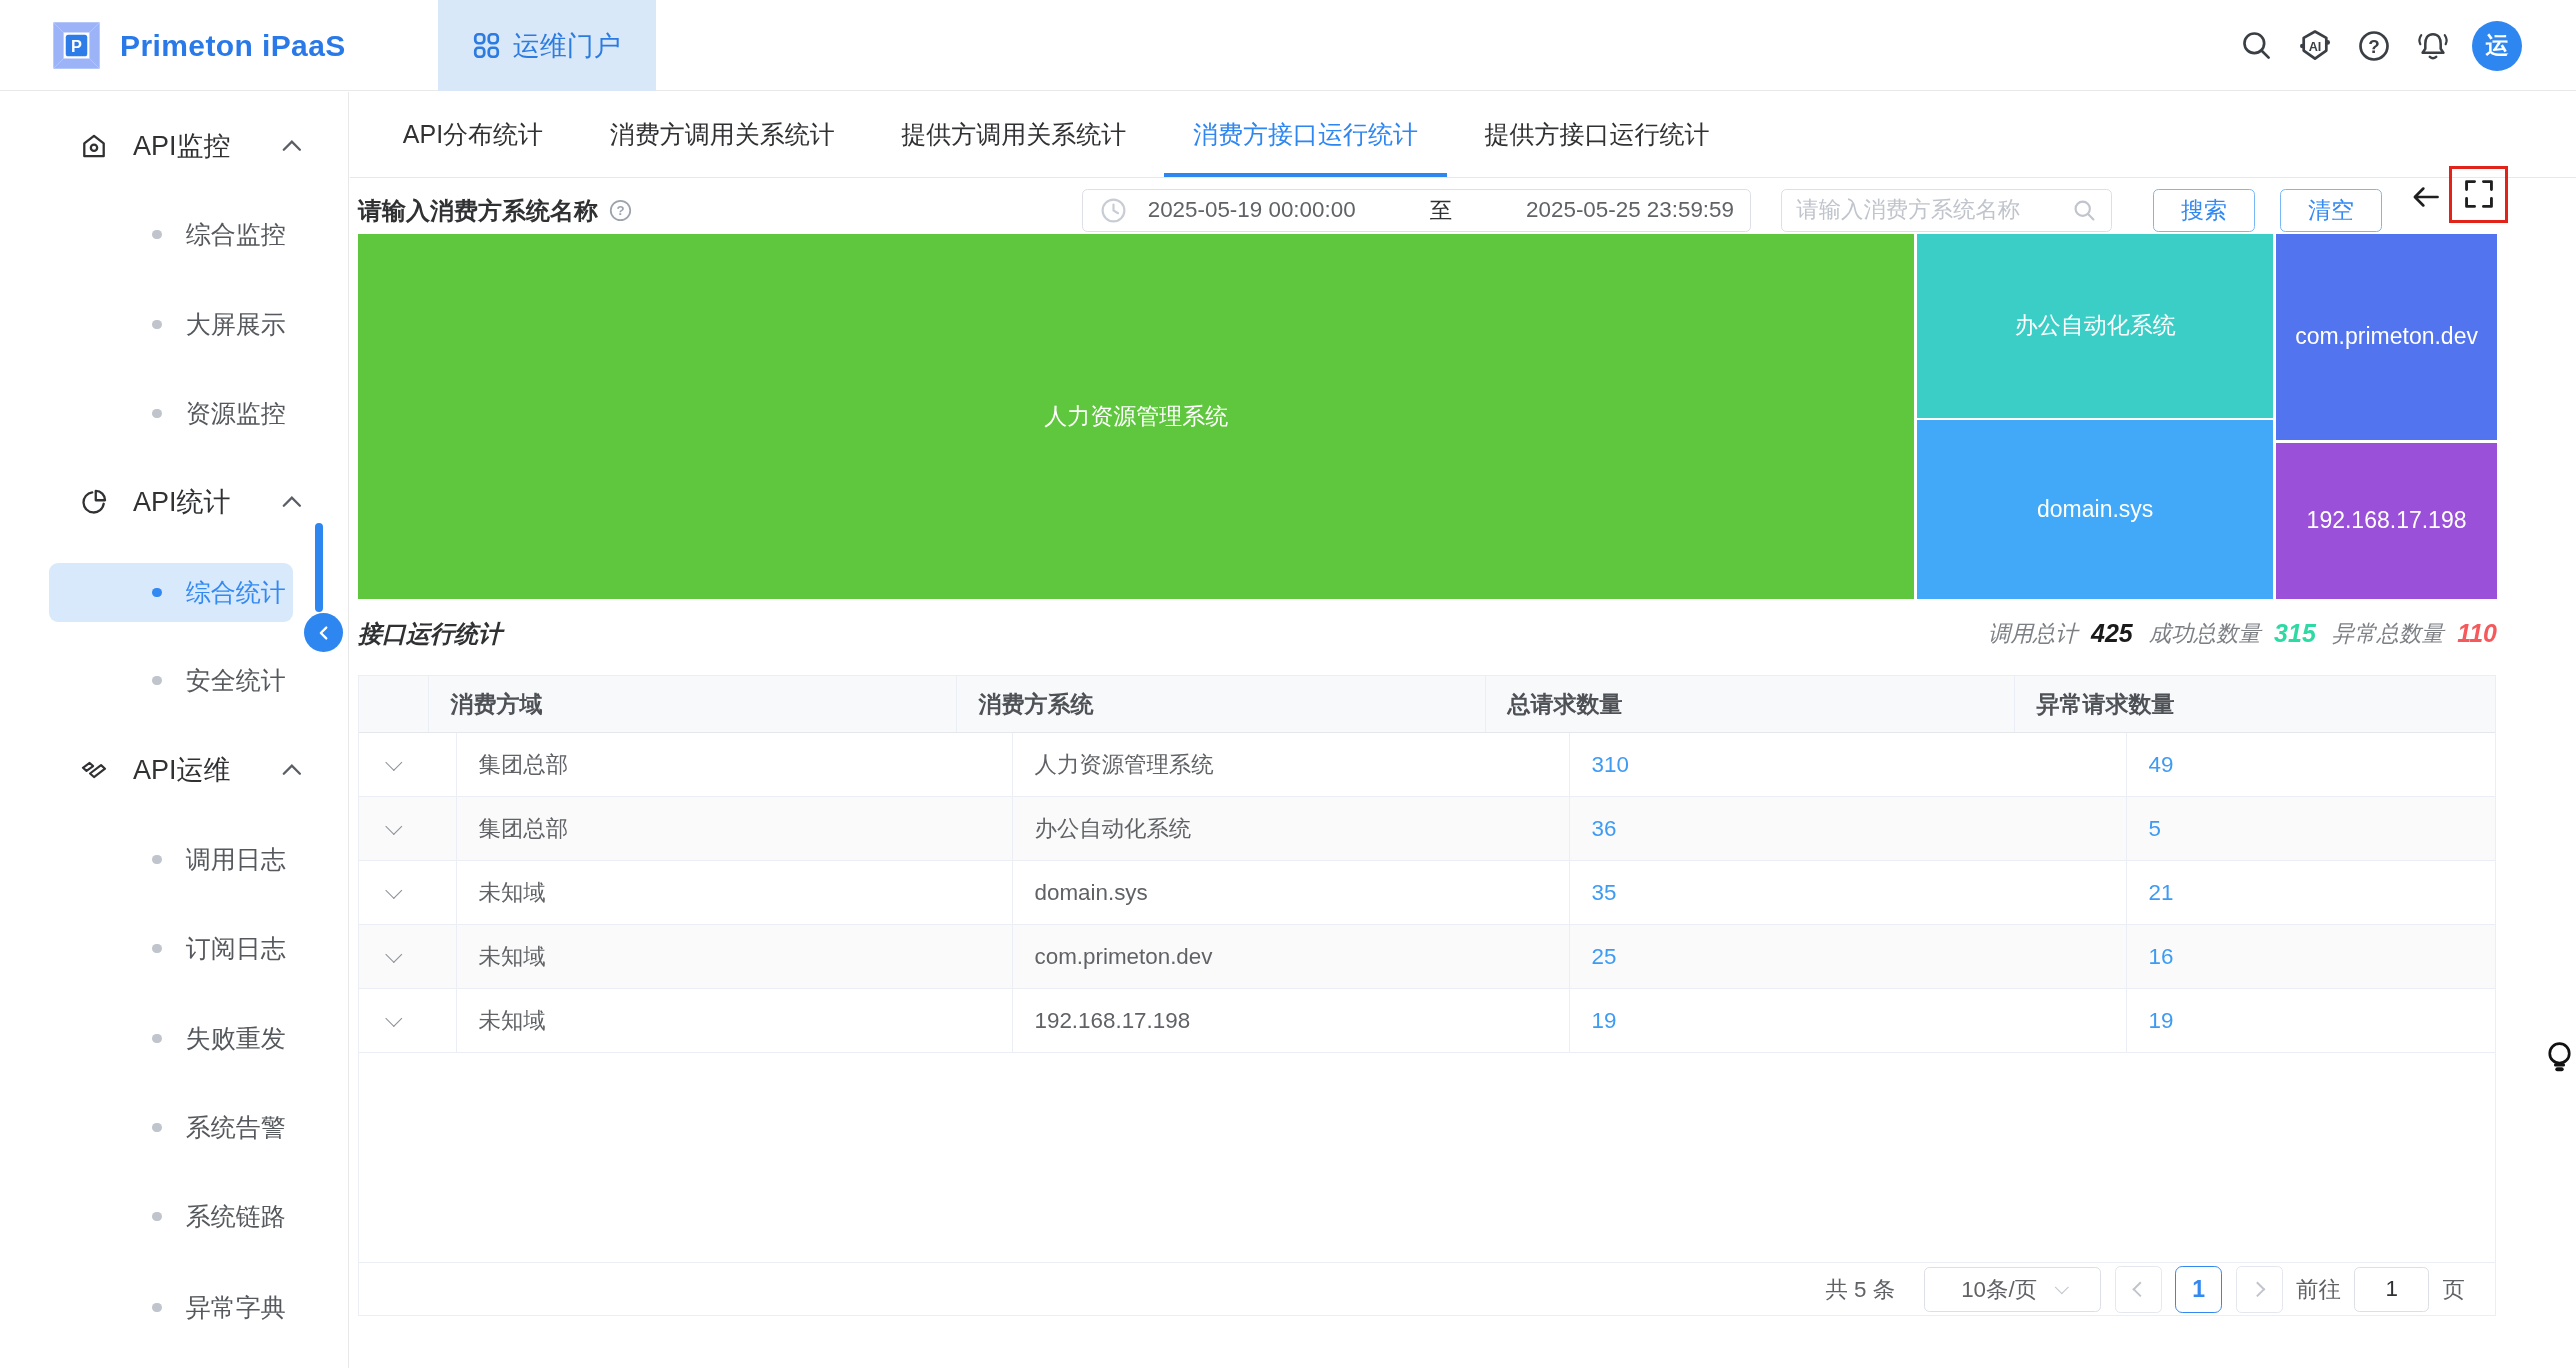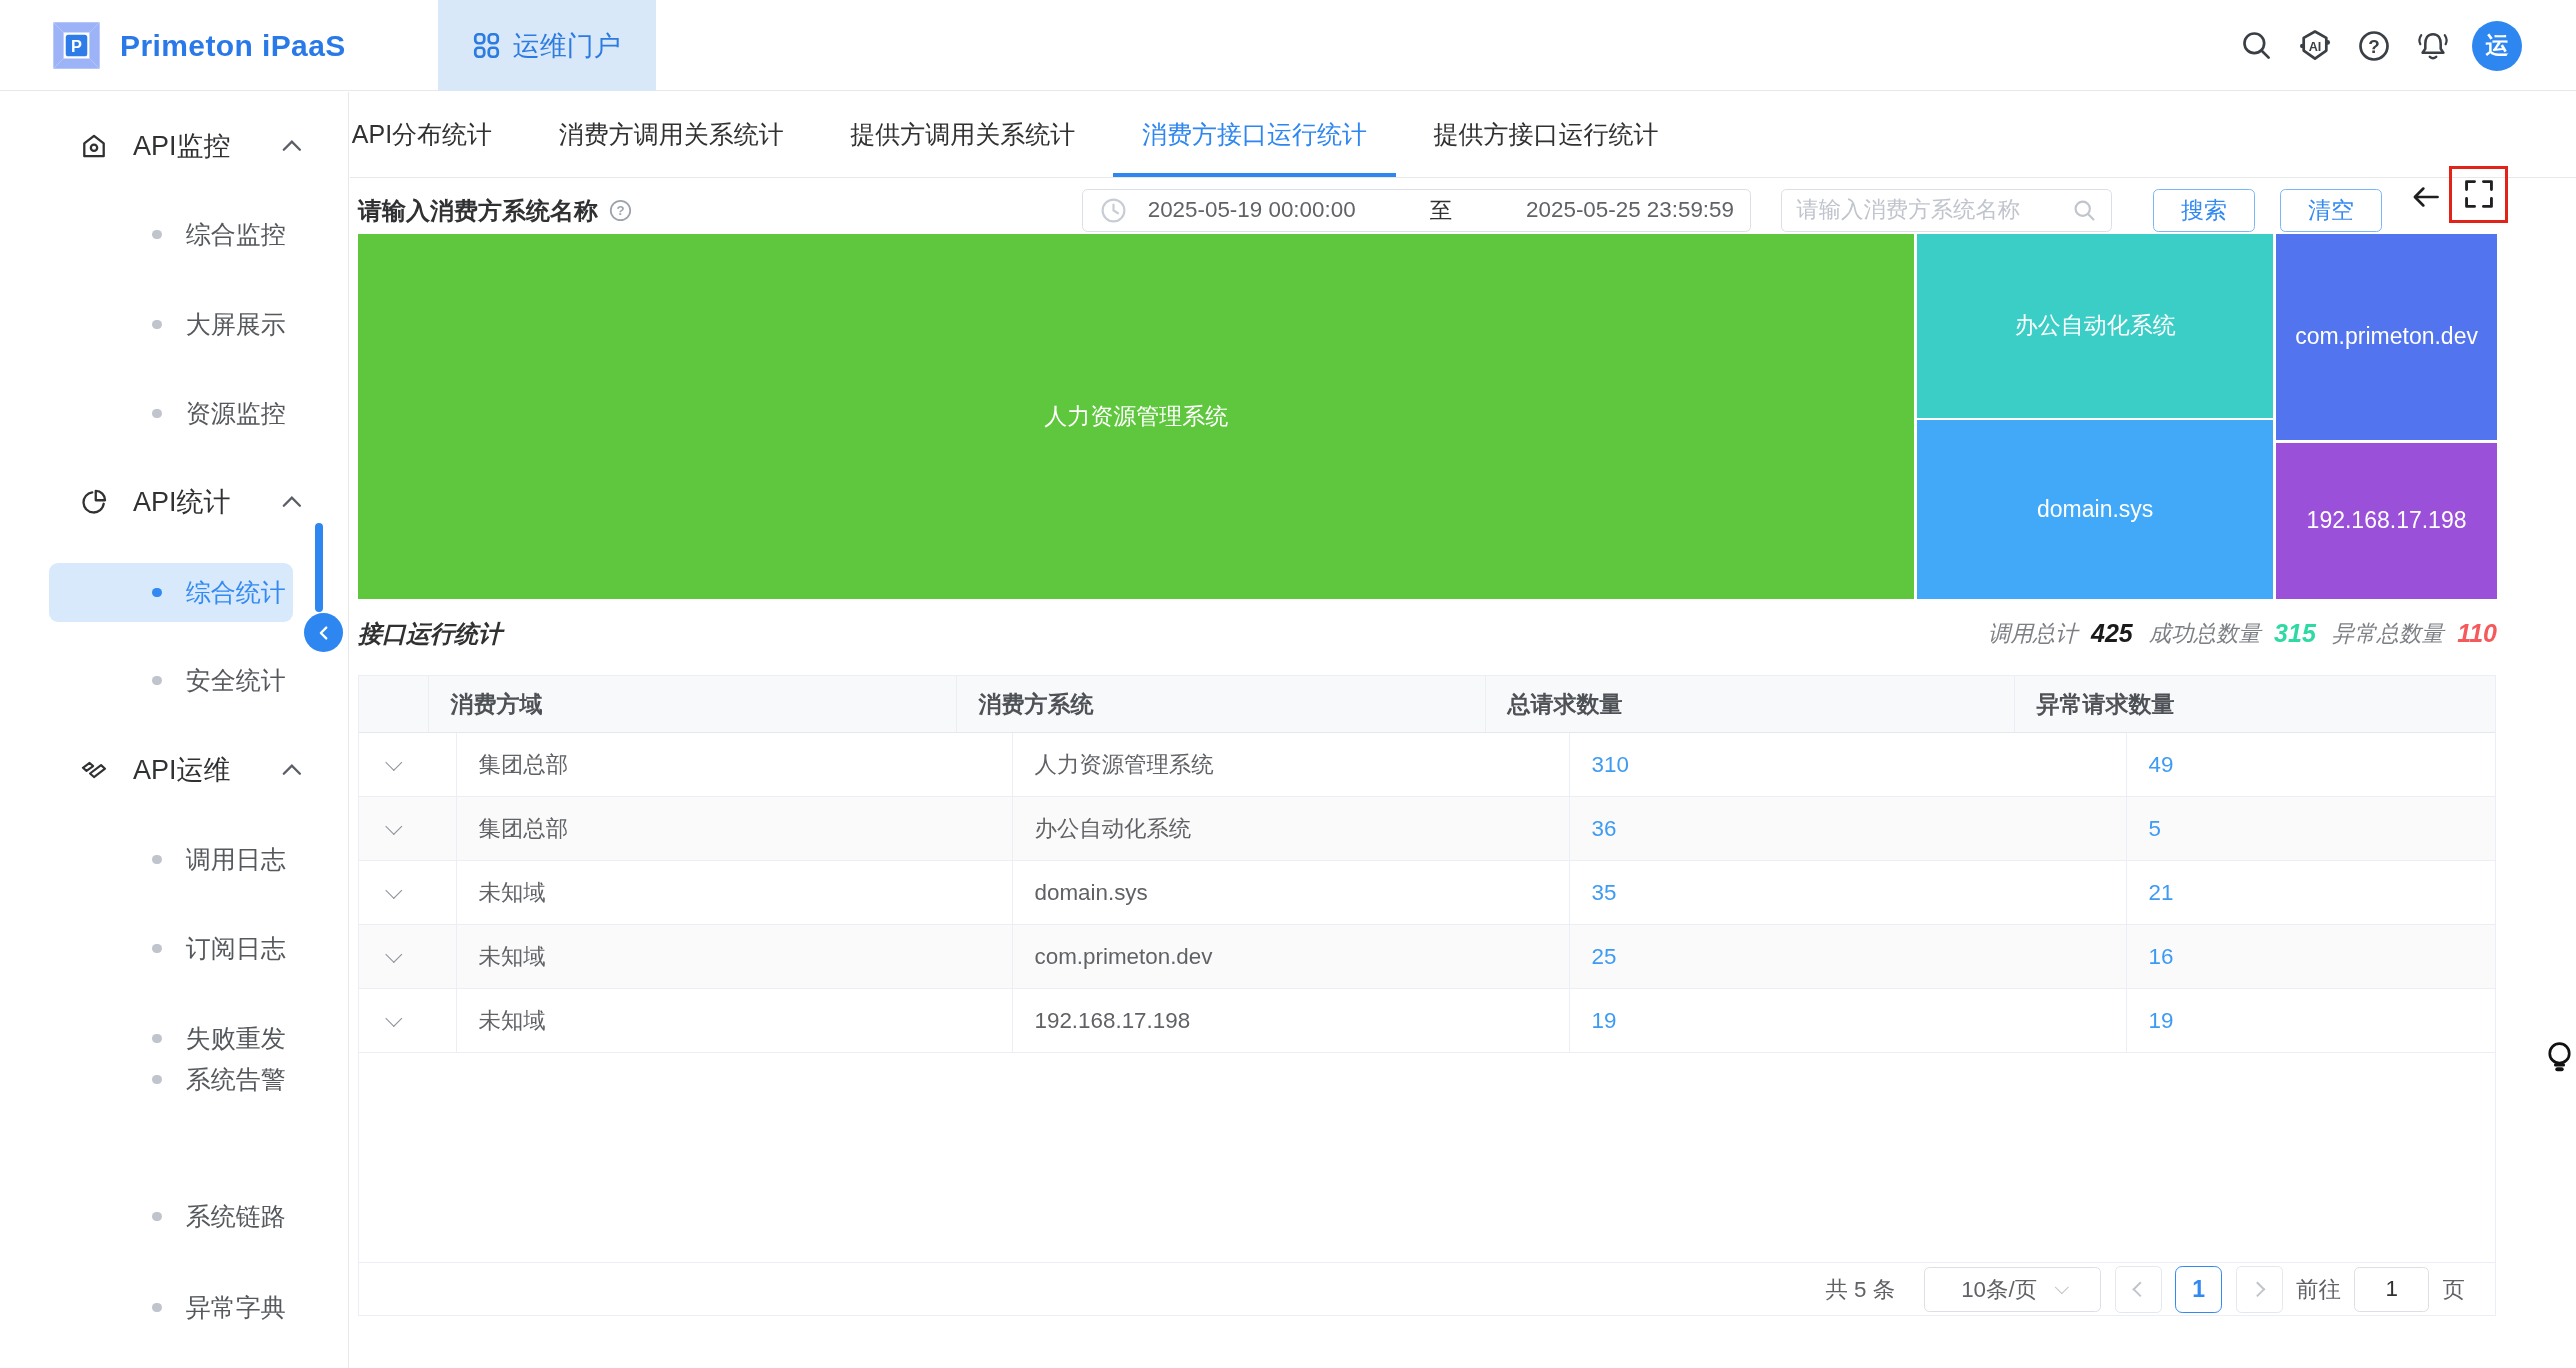--- a/index.html
+++ b/index.html
@@ -29,21 +29,21 @@
   .side-sub .dot { width:9.8px; height:9.8px; border-radius:50%; background:#C0C4CC; margin-right:24px; flex:none; }
   .side-sub .s-label { font-size:25px; color:#55585C; }
   .side-sub.active { background:#D8E9FC; }
   .side-sub.active .dot { background:#3289F2; }
   .side-sub.active .s-label { color:#3289F2; }
   .side-thumb { position:absolute; left:315px; top:431px; width:8px; height:89px; border-radius:4.5px; background:#2E86F0; cursor:pointer; }
   .collapse-btn { position:absolute; left:304px; top:521px; width:39px; height:39px; border-radius:50%; background:#2E86F0; display:flex; align-items:center; justify-content:center; cursor:pointer; z-index:6; }
 
   
   .main { position:absolute; left:350px; top:92px; right:0; bottom:0; background:#fff; }
-  .tabs { position:absolute; left:0; top:0; right:0; height:86px; border-bottom:0.9px solid #E8E8E8; display:flex; align-items:stretch; gap:63px; }
+  .tabs { position:absolute; left:0; top:0; right:0; height:86px; border-bottom:0.9px solid #E8E8E8; display:flex; align-items:stretch; padding-left:51px; gap:63px; }
   .tab { display:flex; align-items:center; font-size:25px; color:#303133; position:relative; cursor:pointer; padding:0 1.8px; white-space:nowrap; }
   .tab.active { color:#2E86F0; }
   .tab.active::after { content:''; position:absolute; left:-27px; right:-27px; bottom:0; height:4.5px; background:#2E86F0; }
 
   
   .toolbar { position:absolute; left:0; right:0; top:87px; height:63px; }
   .view-title { position:absolute; left:8px; top:0; height:63px; display:flex; align-items:center; gap:10.7px; font-size:24px; font-weight:bold; color:#303133; }
   .datebox { position:absolute; left:732px; top:9.8px; width:669px; height:43px; border:0.9px solid #DCDFE6; border-radius:5.4px; display:flex; align-items:center; padding:4px 16px; font-size:22.4px; color:#606266; cursor:pointer; background:#fff; }
   .datebox .dt { white-space:nowrap; }
   .datebox .sep { flex:1; text-align:center; color:#303133; }
@@ -227,21 +227,21 @@
     <span class="s-label">调用日志</span>
   </div>
   <div class="side-row side-sub" style="top:827px">
     <span class="dot"></span>
     <span class="s-label">订阅日志</span>
   </div>
   <div class="side-row side-sub" style="top:917px">
     <span class="dot"></span>
     <span class="s-label">失败重发</span>
   </div>
-  <div class="side-row side-sub" style="top:958px">
+  <div class="side-row side-sub" style="top:1006px">
     <span class="dot"></span>
     <span class="s-label">系统告警</span>
   </div>
   <div class="side-row side-sub" style="top:1095px">
     <span class="dot"></span>
     <span class="s-label">系统链路</span>
   </div>
   <div class="side-row side-sub" style="top:1186px">
     <span class="dot"></span>
     <span class="s-label">异常字典</span>

